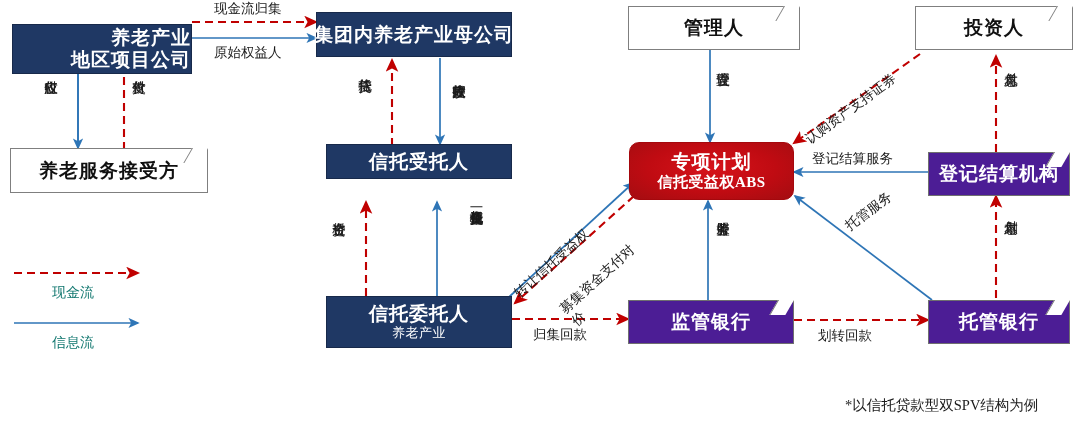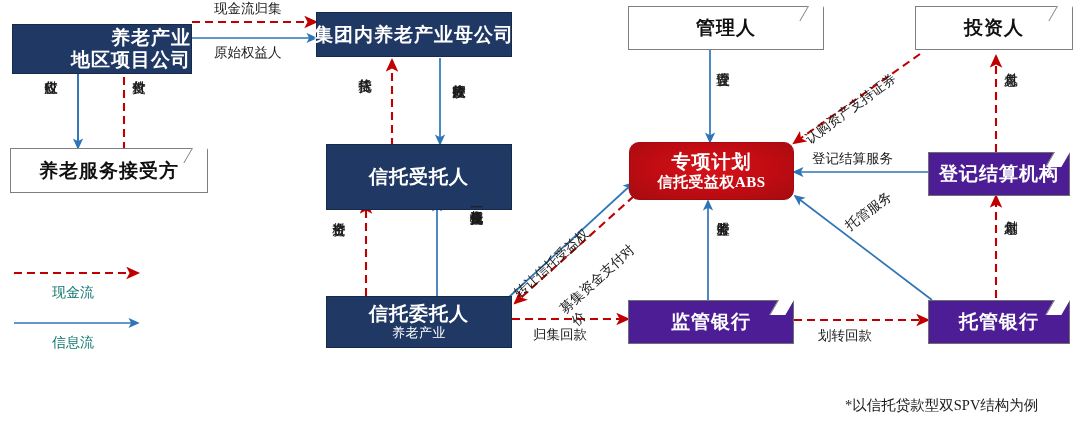--- a/index.html
+++ b/index.html
@@ -178,30 +178,30 @@
 
   <div class="node plain" style="left:10px;top:148px;width:198px;height:45px;">
     <span class="fold"></span>
     <div class="t1">养老服务接受方</div>
   </div>
 
   <div class="node navy" style="left:316px;top:12px;width:196px;height:45px;">
     <div class="t1">集团内养老产业母公司</div>
   </div>
 
-  <div class="node navy" style="left:326px;top:144px;width:186px;height:66px;">
+  <div class="node navy" style="left:326px;top:144px;width:186px;height:35px;">
     <div class="t1">信托受托人</div>
   </div>
 
   <div class="node navy" style="left:326px;top:296px;width:186px;height:52px;">
     <div class="t1">信托委托人</div>
     <div class="t2">养老产业</div>
   </div>
 
-  <div class="node plain" style="left:628px;top:6px;width:196px;height:44px;">
+  <div class="node plain" style="left:628px;top:6px;width:172px;height:44px;">
     <span class="fold"></span>
     <div class="t1">管理人</div>
   </div>
 
   <div class="node red" style="left:629px;top:142px;width:165px;height:58px;">
     <div class="t1">专项计划</div>
     <div class="t2">信托受益权ABS</div>
   </div>
 
   <div class="node plain" style="left:915px;top:6px;width:158px;height:44px;">

